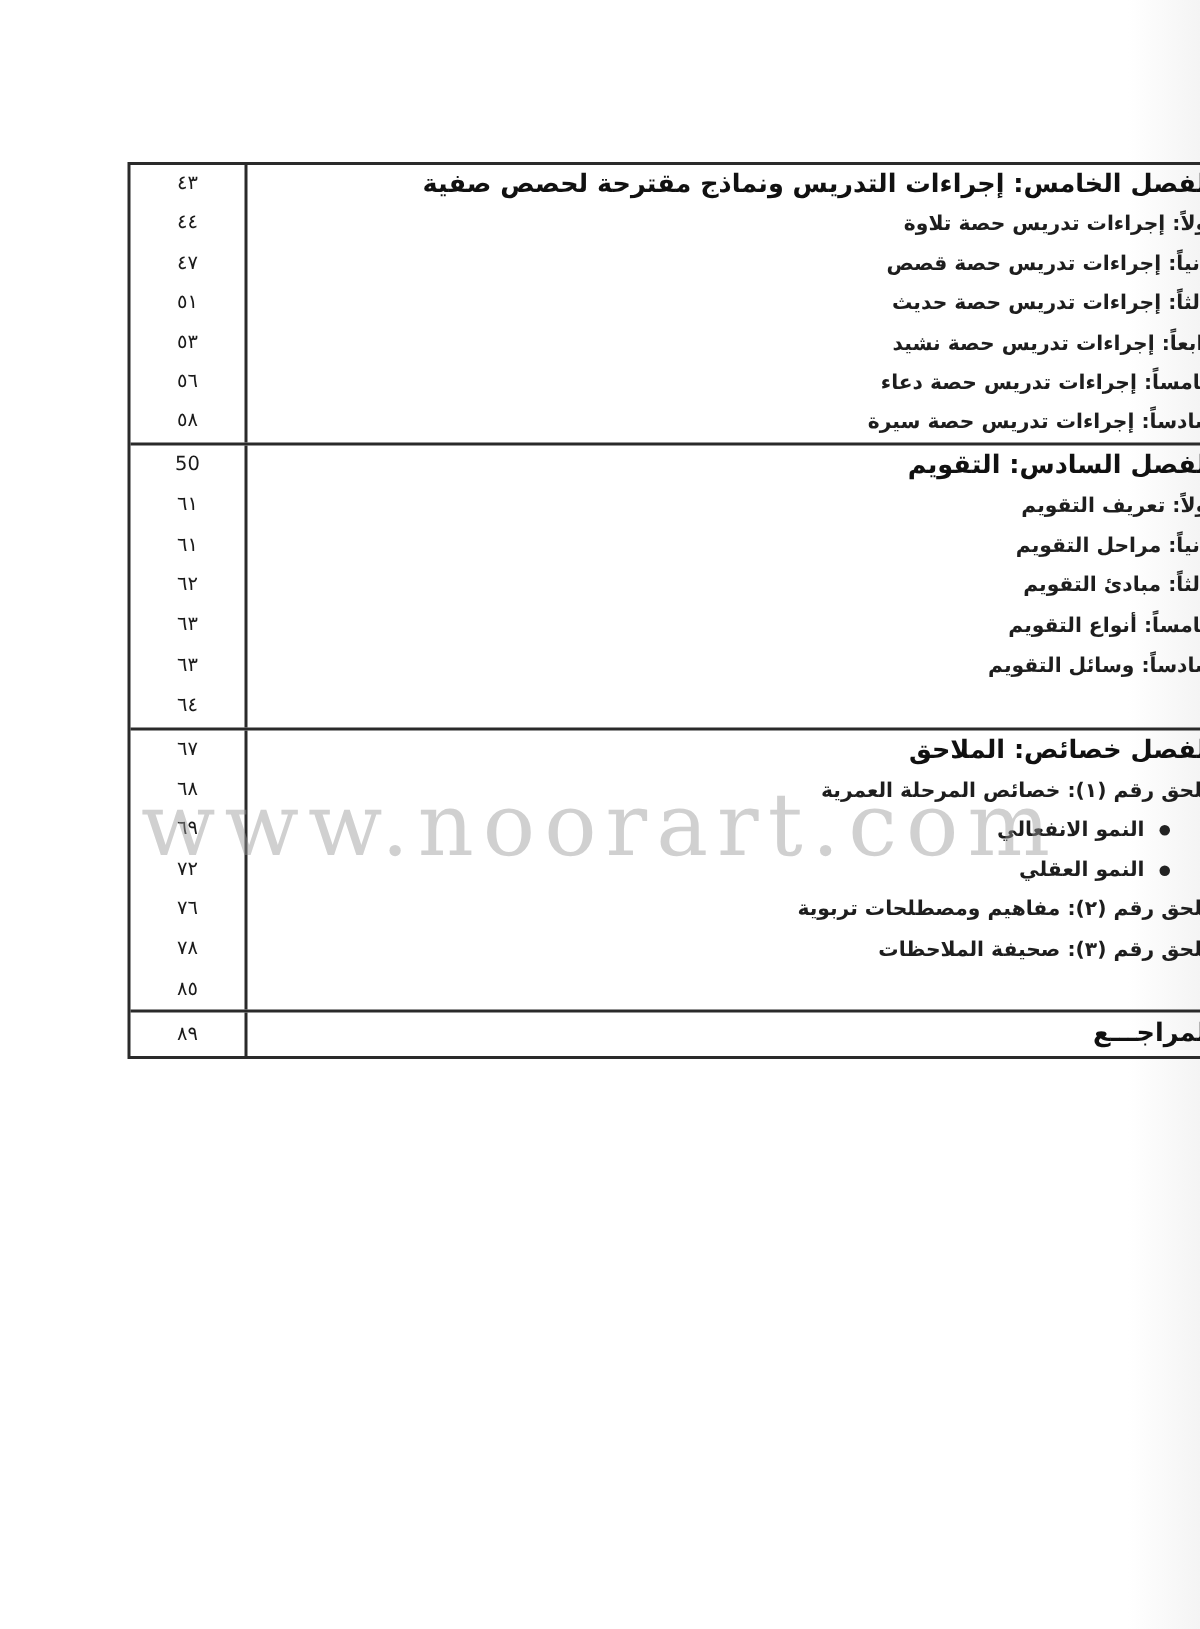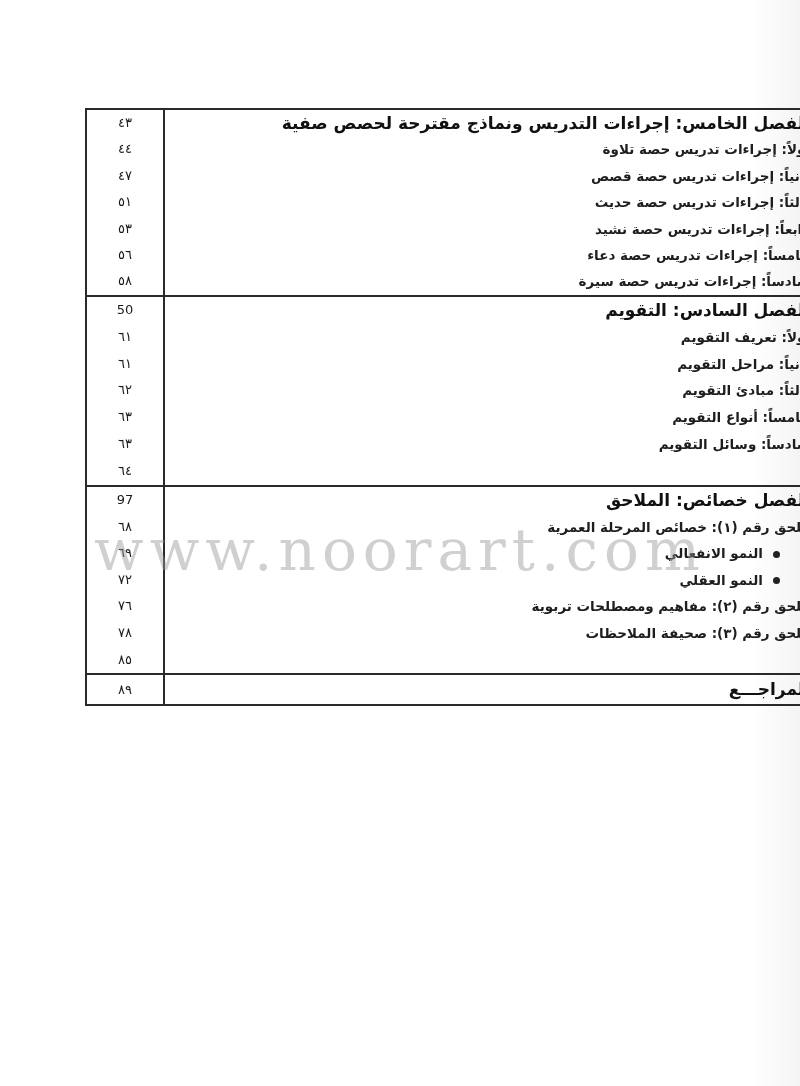--- a/index.html
+++ b/index.html
@@ -146,21 +146,21 @@
         <div class="row txt">أولاً: تعريف التقويم</div>
         <div class="row txt">ثانياً: مراحل التقويم</div>
         <div class="row txt">ثالثاً: مبادئ التقويم</div>
         <div class="row txt">خامساً: أنواع التقويم</div>
         <div class="row txt">سادساً: وسائل التقويم</div>
       </div>
     </div>
 
     <div class="section sec7">
       <div class="num-col">
-        <div class="row num">97</div>
+        <div class="row num">٦٧</div>
         <div class="row num">٦٨</div>
         <div class="row num">٦٩</div>
         <div class="row num">٧٢</div>
         <div class="row num">٧٦</div>
         <div class="row num">٧٨</div>
         <div class="row num">٨٥</div>
       </div>
       <div class="text-col">
         <div class="row txt chapter">الفصل خصائص: الملاحق</div>
         <div class="row txt">ملحق رقم (١): خصائص المرحلة العمرية</div>

